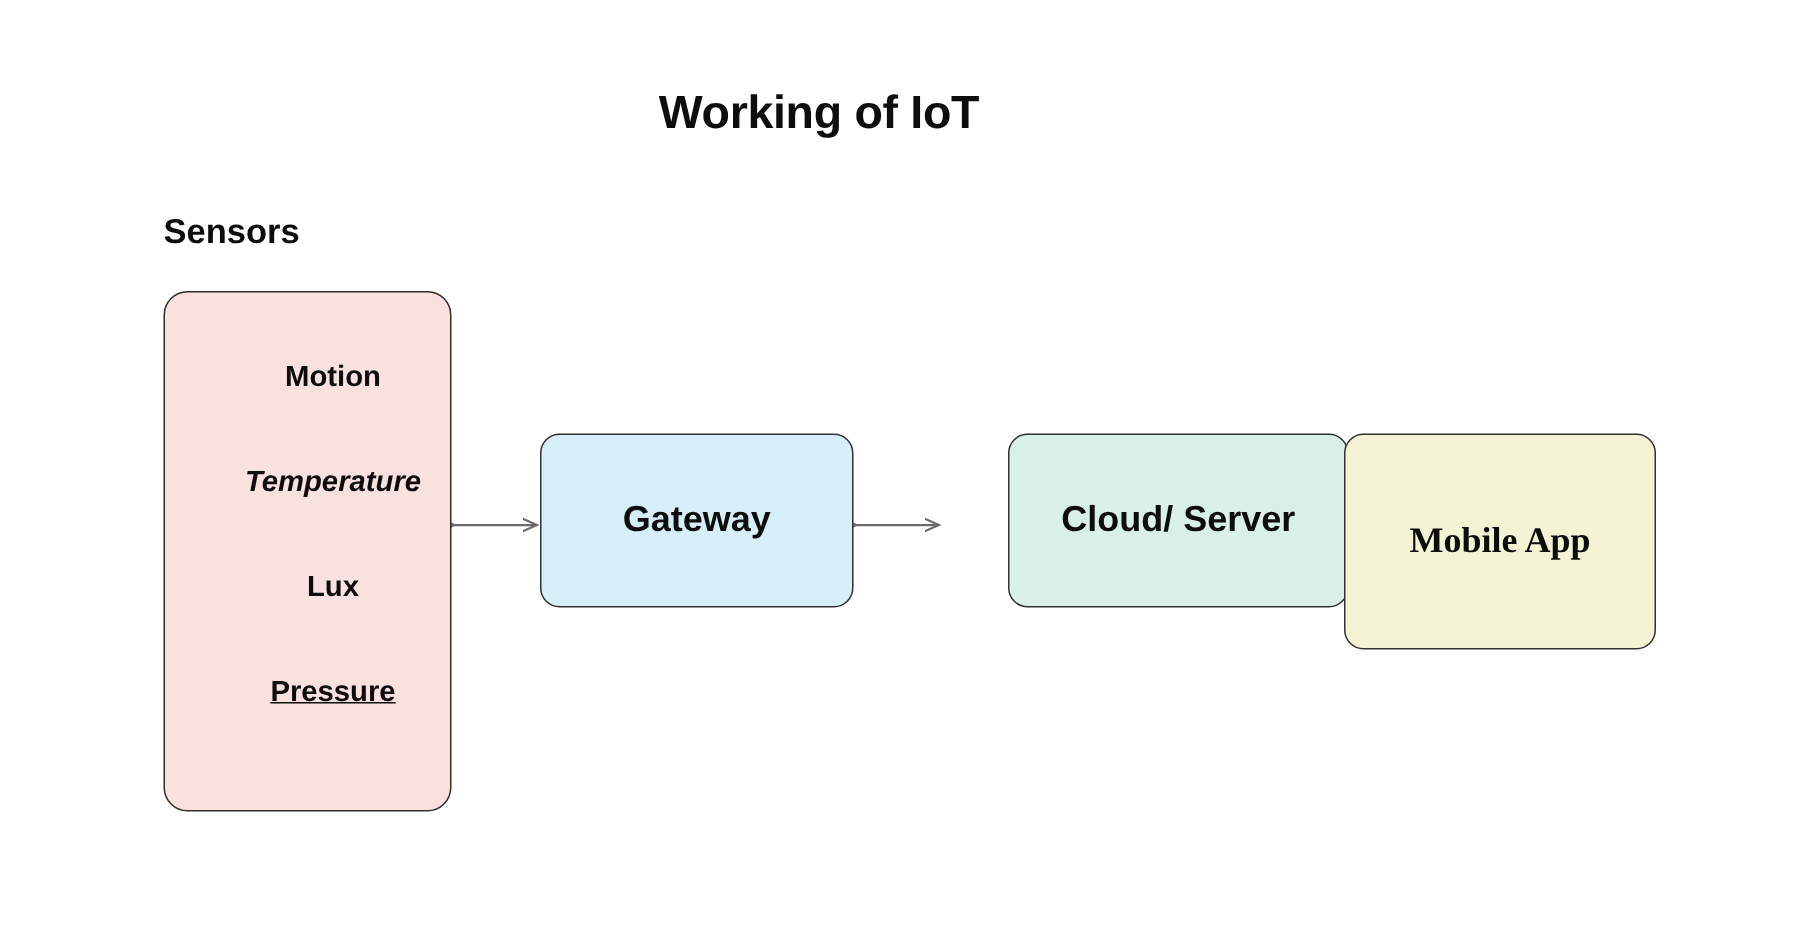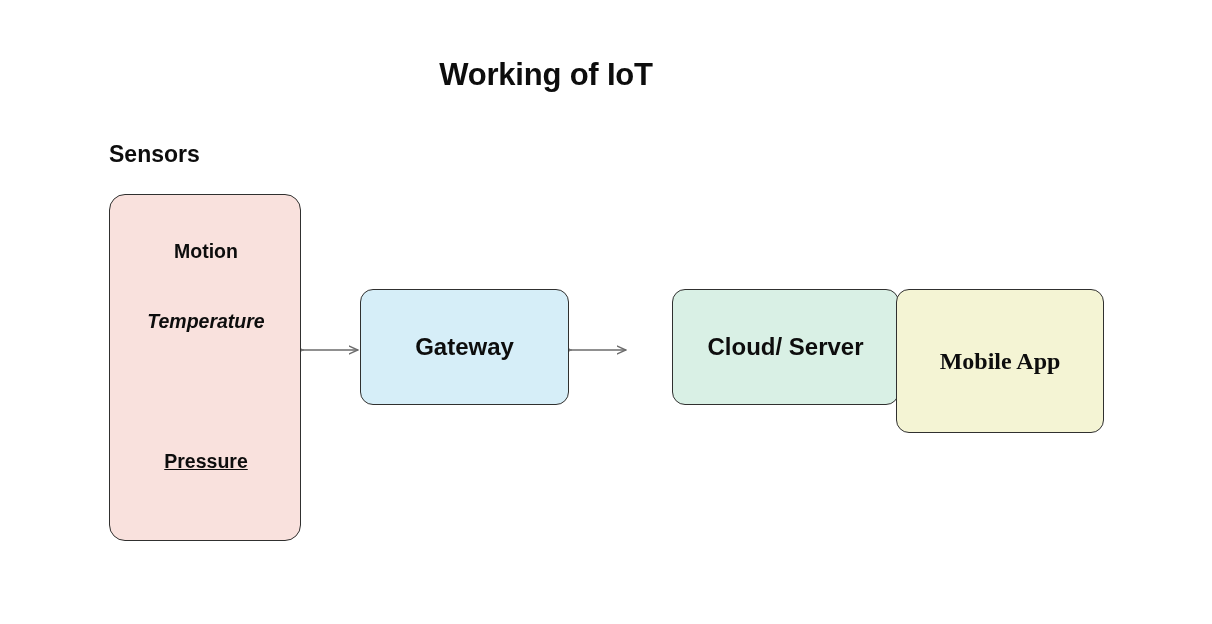--- a/index.html
+++ b/index.html
@@ -75,20 +75,21 @@
   }
 
   .sensor-item {
     position: absolute;
     left: 0;
     width: 192px;
     text-align: center;
     font-size: 19.5px;
     font-weight: bold;
     color: #0d0d0d;
+    padding-left: 16px;
   }
   .sensor-item.i0 { top: 45px; }
   .sensor-item.i1 { top: 115px; font-style: italic; }
   .sensor-item.i2 { top: 185px; }
   .sensor-item.i3 { top: 255px; text-decoration: underline; }
 
   #gateway-node {
     left: 360px;
     top: 289px;
     width: 209px;
@@ -137,20 +138,21 @@
       </marker>
     </defs>
     <line x1="303" y1="350" x2="358" y2="350" stroke="#6b6b6b" stroke-width="1.5" marker-start="url(#arrow-start)" marker-end="url(#arrow-end)"></line>
     <line x1="571" y1="350" x2="626" y2="350" stroke="#6b6b6b" stroke-width="1.5" marker-start="url(#arrow-start)" marker-end="url(#arrow-end)"></line>
     <line x1="839" y1="350" x2="894" y2="350" stroke="#6b6b6b" stroke-width="1.5" marker-start="url(#arrow-start)" marker-end="url(#arrow-end)"></line>
   </svg>
 
   <div class="node" id="sensors-node" style="background:#f9e1dd;">
     <div class="sensor-item i0">Motion</div>
     <div class="sensor-item i1">Temperature</div>
+    <div class="sensor-item i2">Lux</div>
     <div class="sensor-item i3">Pressure</div>
   </div>
 
   <div class="node" id="gateway-node" style="background:#d6eef8;">
     <div class="node-label">Gateway</div>
   </div>
 
   <div class="node" id="cloud-node" style="background:#d9f0e5;">
     <div class="node-label">Cloud/ Server</div>
   </div>

